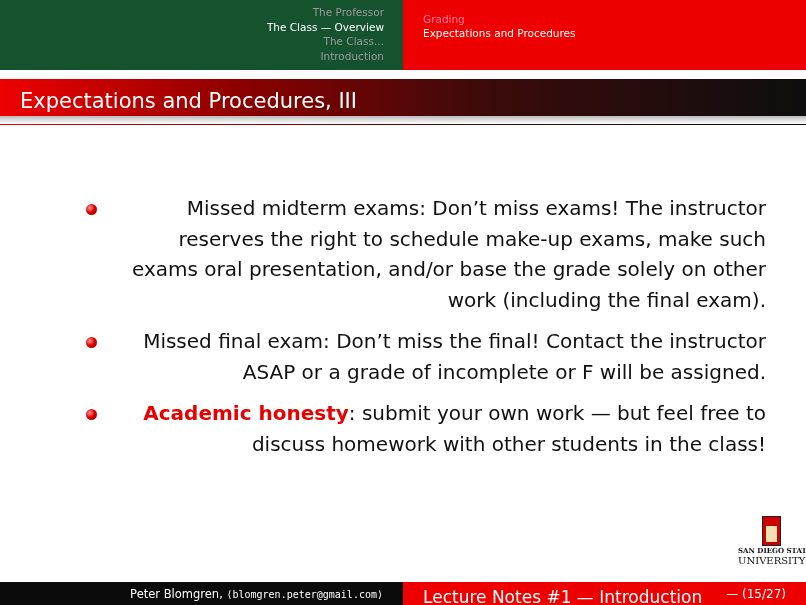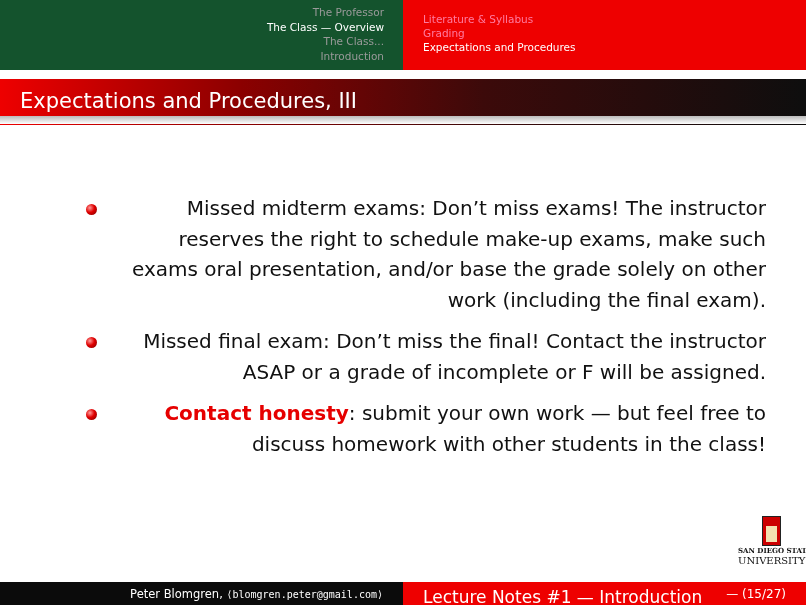--- a/index.html
+++ b/index.html
@@ -39,21 +39,20 @@
 <div class="hdr-left">
   <div class="nav-left">
     <div>The Professor</div>
     <div class="active">The Class — Overview</div>
     <div>The Class...</div>
     <div>Introduction</div>
   </div>
 </div>
 <div class="hdr-right">
   <div class="nav-right">
-    <div>Literature &amp; Syllabus</div>
     <div>Grading</div>
     <div class="active">Expectations and Procedures</div>
   </div>
 </div>
 
 <div class="frametitle">
   <span>Expectations and Procedures, III</span>
 </div>
 <div class="shadow"></div>
 
@@ -61,21 +60,21 @@
   <div class="item">
     <span class="bullet"></span>
     <span>Missed midterm exams: Don’t miss exams! The instructor reserves the right to schedule make-up exams, make such exams oral presentation, and/or base the grade solely on other work (including the final exam).</span>
   </div>
   <div class="item">
     <span class="bullet"></span>
     <span>Missed final exam: Don’t miss the final! Contact the instructor ASAP or a grade of incomplete or F will be assigned.</span>
   </div>
   <div class="item">
     <span class="bullet"></span>
-    <span class="alert">Contact honesty</span><span>: submit your own work — but feel free to discuss homework with other students in the class!</span>
+    <span class="alert">Academic honesty</span><span>: submit your own work — but feel free to discuss homework with other students in the class!</span>
   </div>
 </div>
 
 <div class="logo">
   <div class="shield"></div>
   <div class="l1">SAN DIEGO STATE</div>
   <div class="l2">UNIVERSITY</div>
 </div>
 
 <div class="foot-left">

